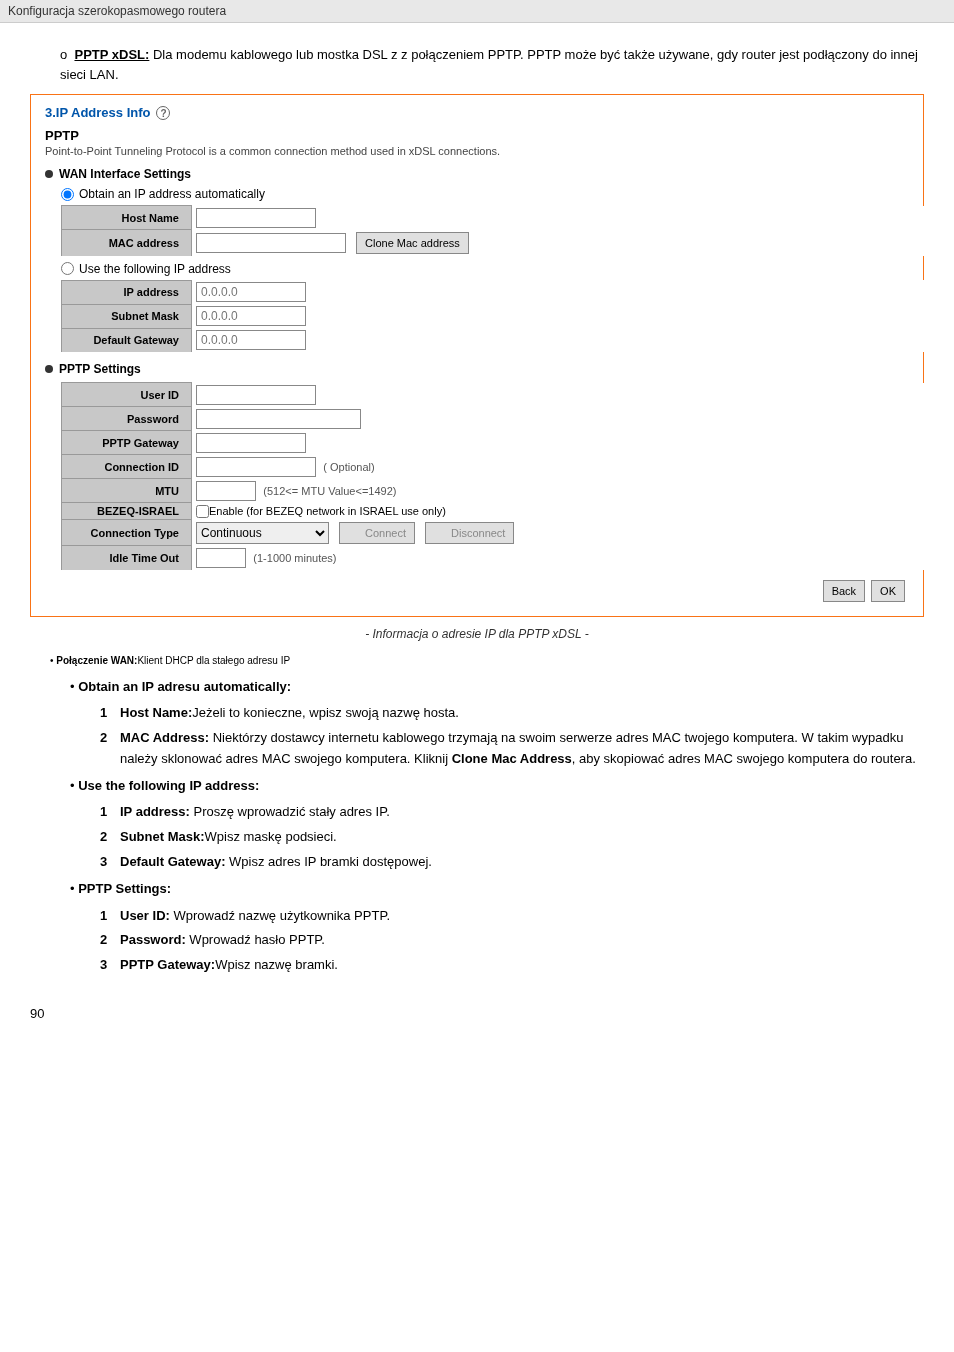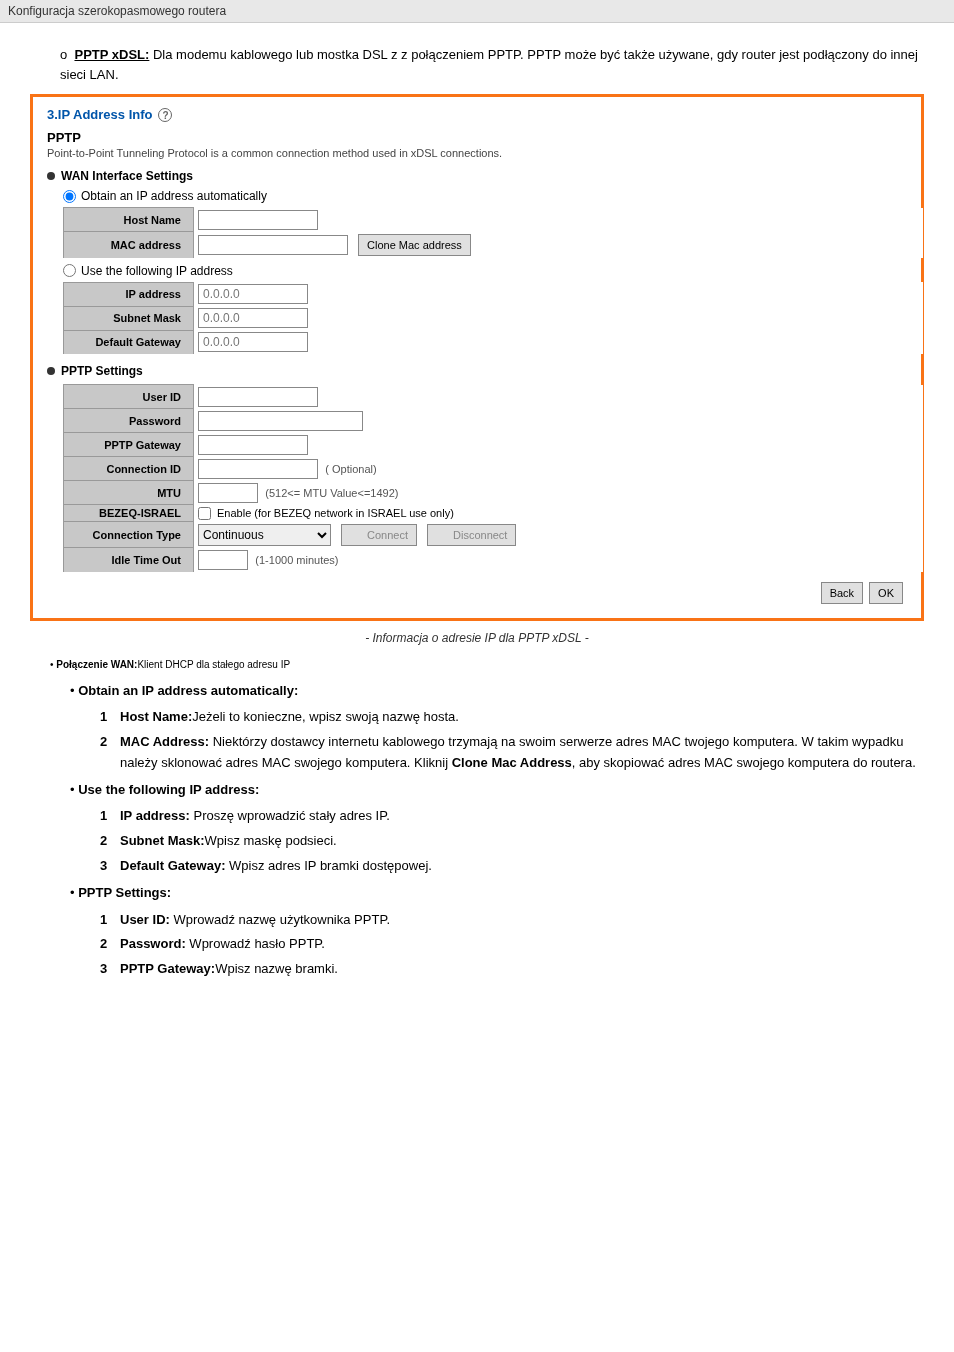--- a/index.html
+++ b/index.html
@@ -27,21 +27,21 @@
       line-height: 1.5;
     }
     .pptp-xdsl {
       font-weight: bold;
       text-decoration: underline;
       text-align: right;
     }
 
     
     .config-panel {
-      border: 3px solid #f97316;
+      border: 1px solid #f97316;
       margin: 10px 0;
       padding: 10px 14px 14px 14px;
     }
     .section-title {
       color: #0055aa;
       font-size: 13px;
       font-weight: bold;
       margin-bottom: 8px;
       display: flex;
       align-items: center;
@@ -157,21 +157,21 @@
     }
     .hint-label {
       font-size: 11px;
       color: #555;
       margin-left: 4px;
     }
 
     .checkbox-row {
       display: flex;
       align-items: center;
-      gap: 6px;
+      gap: 0;
       font-size: 11px;
     }
 
     
     .button-row {
       display: flex;
       justify-content: flex-end;
       gap: 6px;
       margin-top: 10px;
       padding-right: 4px;
@@ -390,21 +390,21 @@
 
   <div class="panel-caption">- Informacja o adresie IP dla PPTP xDSL -</div>
 
   <div class="doc-content">
 
     <div class="doc-bullet-1">
       • <span class="bold">Połączenie WAN:</span><span>Klient DHCP dla stałego adresu IP</span>
     </div>
 
     <div class="doc-bullet-2">
-      • <span class="bold">Obtain an IP address automatically:</span>
+      • <span class="bold">Obtain an IP adresu automatically:</span>
     </div>
 
     <ol class="doc-ol-3">
       <li>
         <span class="num bold">1</span>
         <span><span class="bold">Host Name:</span><span>Jeżeli to konieczne, wpisz swoją nazwę hosta.</span></span>
       </li>
       <li>
         <span class="num bold">2</span>
         <span><span class="bold">MAC Address:</span><span> Niektórzy dostawcy internetu kablowego trzymają na swoim serwerze adres MAC twojego komputera. W takim wypadku należy sklonować adres MAC swojego komputera. Kliknij </span><span class="bold">Clone Mac Address</span><span>, aby skopiować adres MAC swojego komputera do routera.</span></span>
@@ -444,14 +444,15 @@
         <span><span class="bold">Password:</span><span> Wprowadź hasło PPTP.</span></span>
       </li>
       <li>
         <span class="num bold">3</span>
         <span><span class="bold">PPTP Gateway:</span><span>Wpisz nazwę bramki.</span></span>
       </li>
     </ol>
 
   </div>
 
+  <div style="margin-top: 30px;">90</div>
 
 </div>
 
 </body></html>

